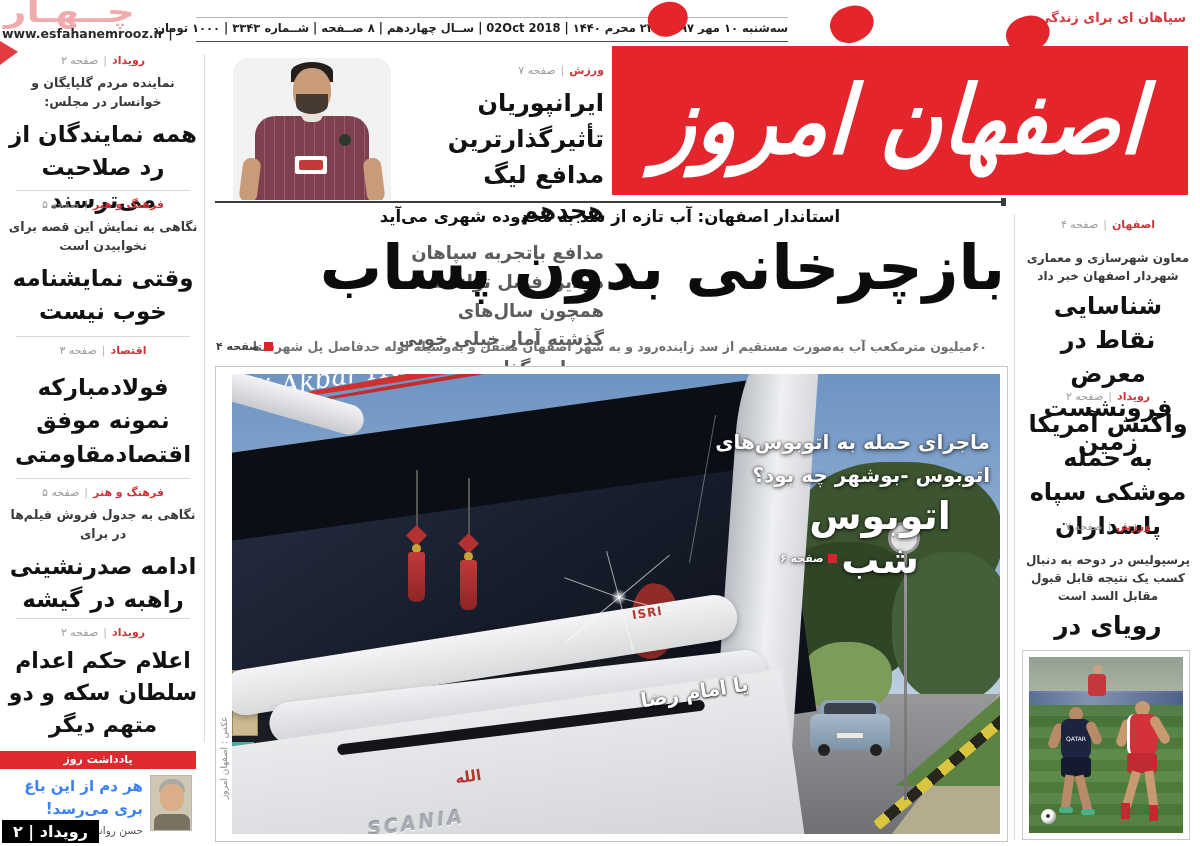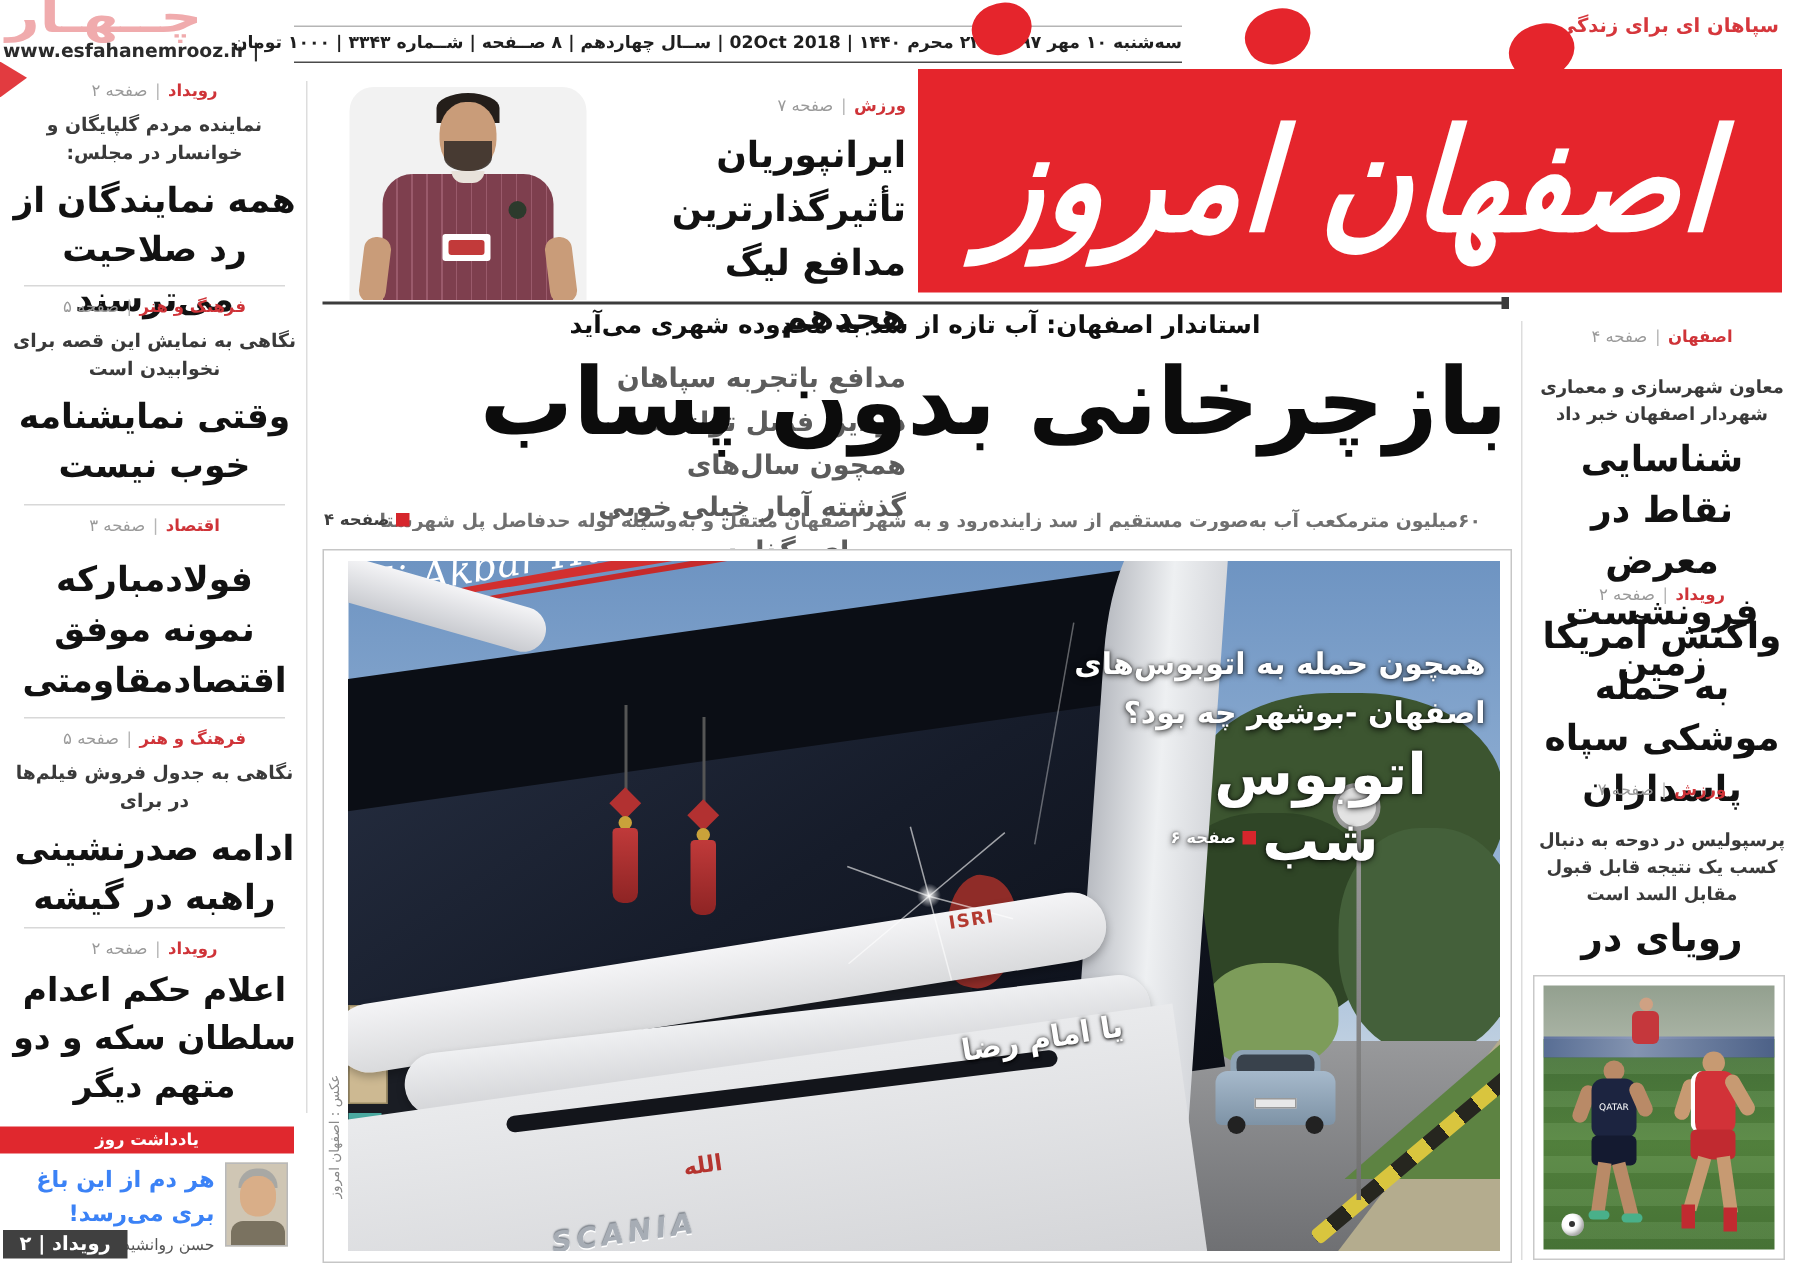--- a/index.html
+++ b/index.html
@@ -44,21 +44,21 @@
   
   .note-bar{position:absolute;left:0;top:751px;width:196px;height:18px;background:#e0282e;color:#fff;font-size:11px;font-weight:bold;text-align:center;line-height:18px}
   .note-row{position:absolute;left:4px;top:775px;width:188px;display:flex;gap:7px}
   .note-portrait{width:42px;height:56px;background:#cfc6b4;border:1px solid #b9b9b9;position:relative;flex:none;overflow:hidden}
   .np-hair{position:absolute;top:3px;left:8px;width:26px;height:13px;background:#a8a8a4;border-radius:12px 12px 0 0}
   .np-face{position:absolute;top:8px;left:9px;width:24px;height:27px;background:#d9ae88;border-radius:45%}
   .np-body{position:absolute;bottom:0;left:3px;width:36px;height:16px;background:#7a7260;border-radius:8px 8px 0 0}
   .note-text{flex:1;text-align:right}
   .note-hl{font-size:15px;font-weight:bold;color:#3b82f6;line-height:1.5}
   .note-author{margin-top:4px;font-size:10.5px;color:#555}
-  .note-badge{position:absolute;left:2px;top:820px;background:#404040;color:#fff;font-size:13px;font-weight:bold;padding:2px 11px}
+  .note-badge{position:absolute;left:2px;top:820px;background:#000000;color:#fff;font-size:16px;font-weight:bold;padding:2px 11px}
 
   
   .sp-photo{position:absolute;left:233px;top:58px;width:158px;height:142px;background:#f2f2f2;border-radius:16px 16px 0 0;overflow:hidden}
   .sp-hair{position:absolute;left:58px;top:4px;width:42px;height:20px;background:#241e1a;border-radius:50% 50% 0 0}
   .sp-head{position:absolute;left:60px;top:10px;width:38px;height:46px;background:#c99c79;border-radius:46%}
   .sp-beard{position:absolute;left:63px;top:36px;width:32px;height:20px;background:#38302a;border-radius:0 0 46% 46%;opacity:.9}
   .sp-body{position:absolute;left:22px;top:58px;width:114px;height:84px;background:repeating-linear-gradient(90deg,#7e3f4e 0 9px,#9a5a6b 9px 10px);border-radius:20px 20px 0 0}
   .sp-collar{position:absolute;left:68px;top:56px;width:22px;height:8px;background:#e8e2da;border-radius:0 0 8px 8px}
   .sp-patch{position:absolute;left:62px;top:98px;width:32px;height:18px;background:#fff;border-radius:2px}
   .sp-patch-mark{position:absolute;left:4px;top:4px;width:24px;height:10px;background:#c23a3a;border-radius:2px}
@@ -336,21 +336,21 @@
 
       <div class="script-group">
         <div class="script-text">Ali Akbar Hussain</div>
         <div class="swoosh"></div>
         <div class="swoosh2"></div>
       </div>
       <div class="mirror"></div>
       <span class="imam">یا امام رضا</span>
       <span class="isri">ISRI</span>
 
-      <div class="ov-lead ovshadow">همچون حمله به اتوبوس‌های اصفهان -بوشهر چه بود؟</div>
+      <div class="ov-lead ovshadow">ماجرای حمله به اتوبوس‌های اتوبوس -بوشهر چه بود؟</div>
       <div class="ov-hl ovshadow">اتوبوس شب</div>
       <div class="ov-badge ovshadow">
           <span class="red-sq"></span>
           <span>صفحه ۶</span>
         </div>
     </div>
   </div>
 
   <div class="rstory" style="top:218px">
     <div class="kline"><span class="k-name">اصفهان</span><span class="k-sep">|</span><span class="k-page">صفحه ۴</span></div>

